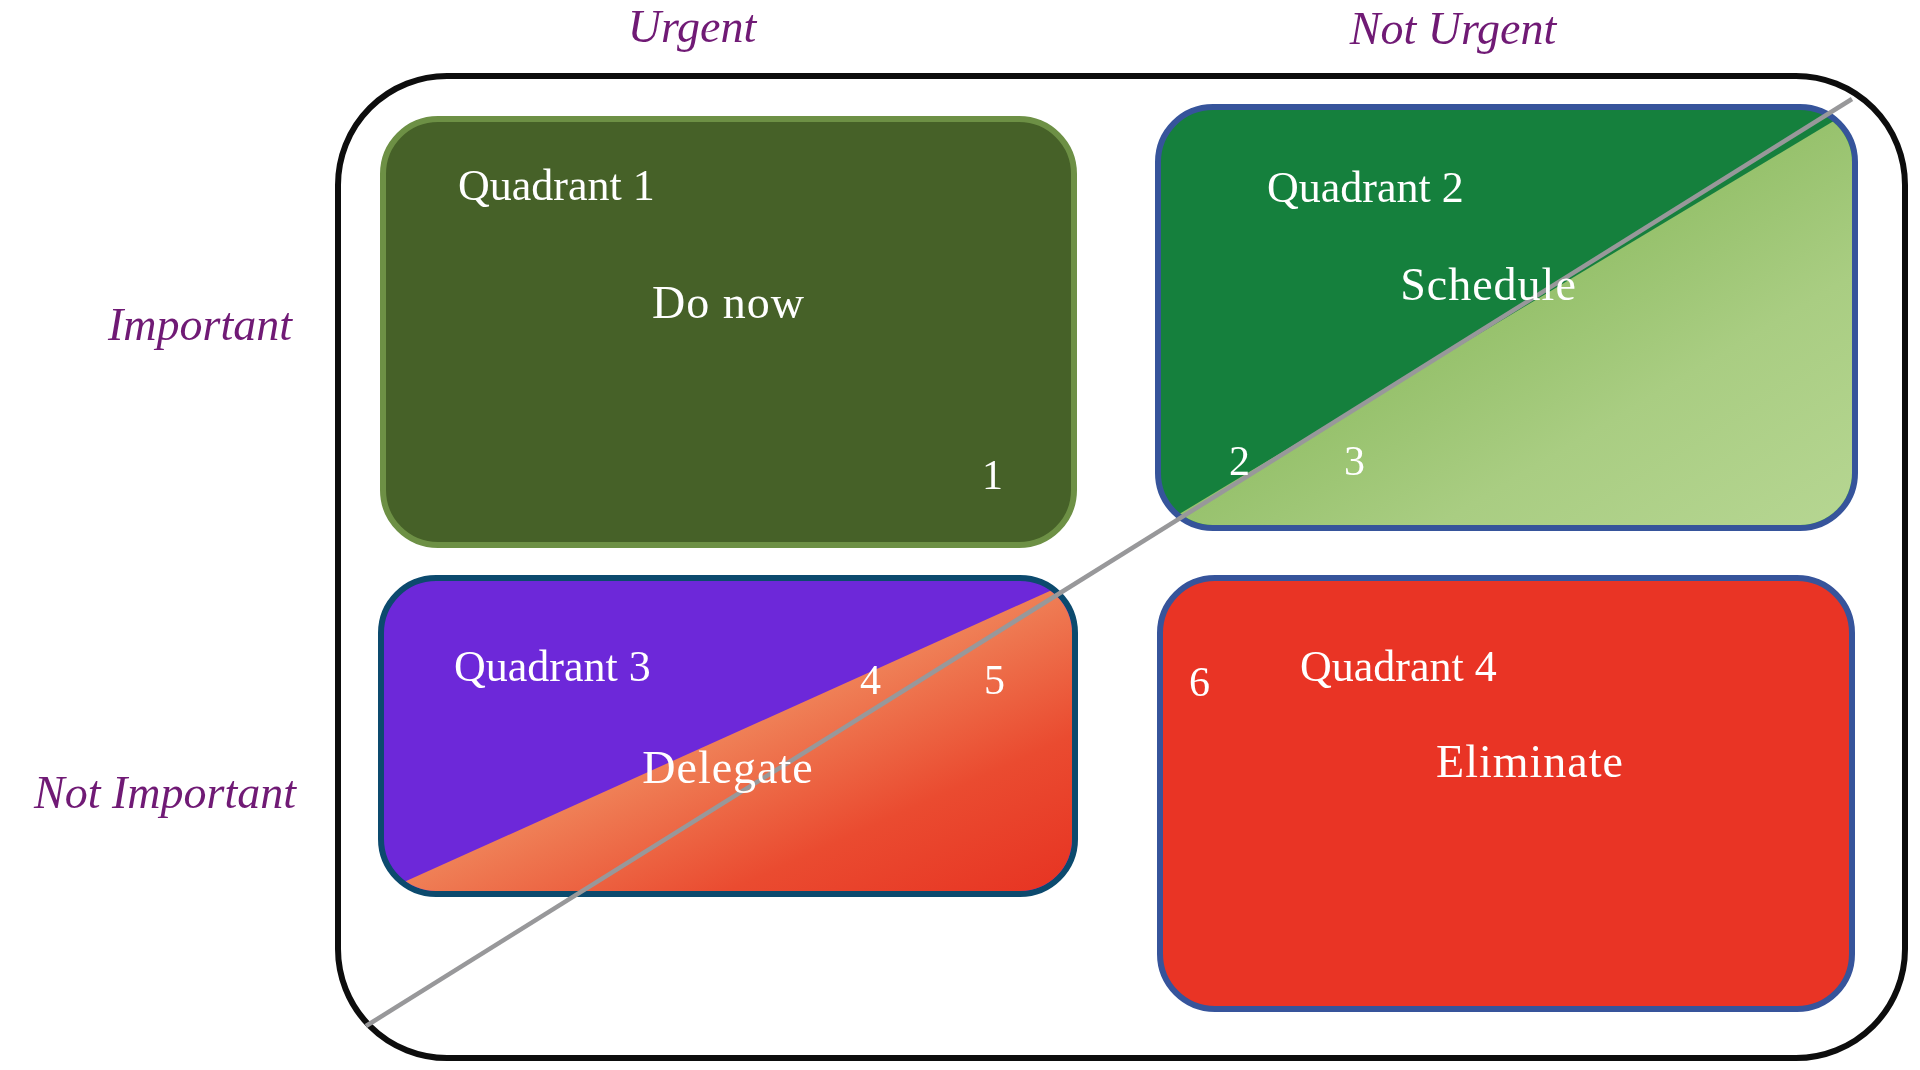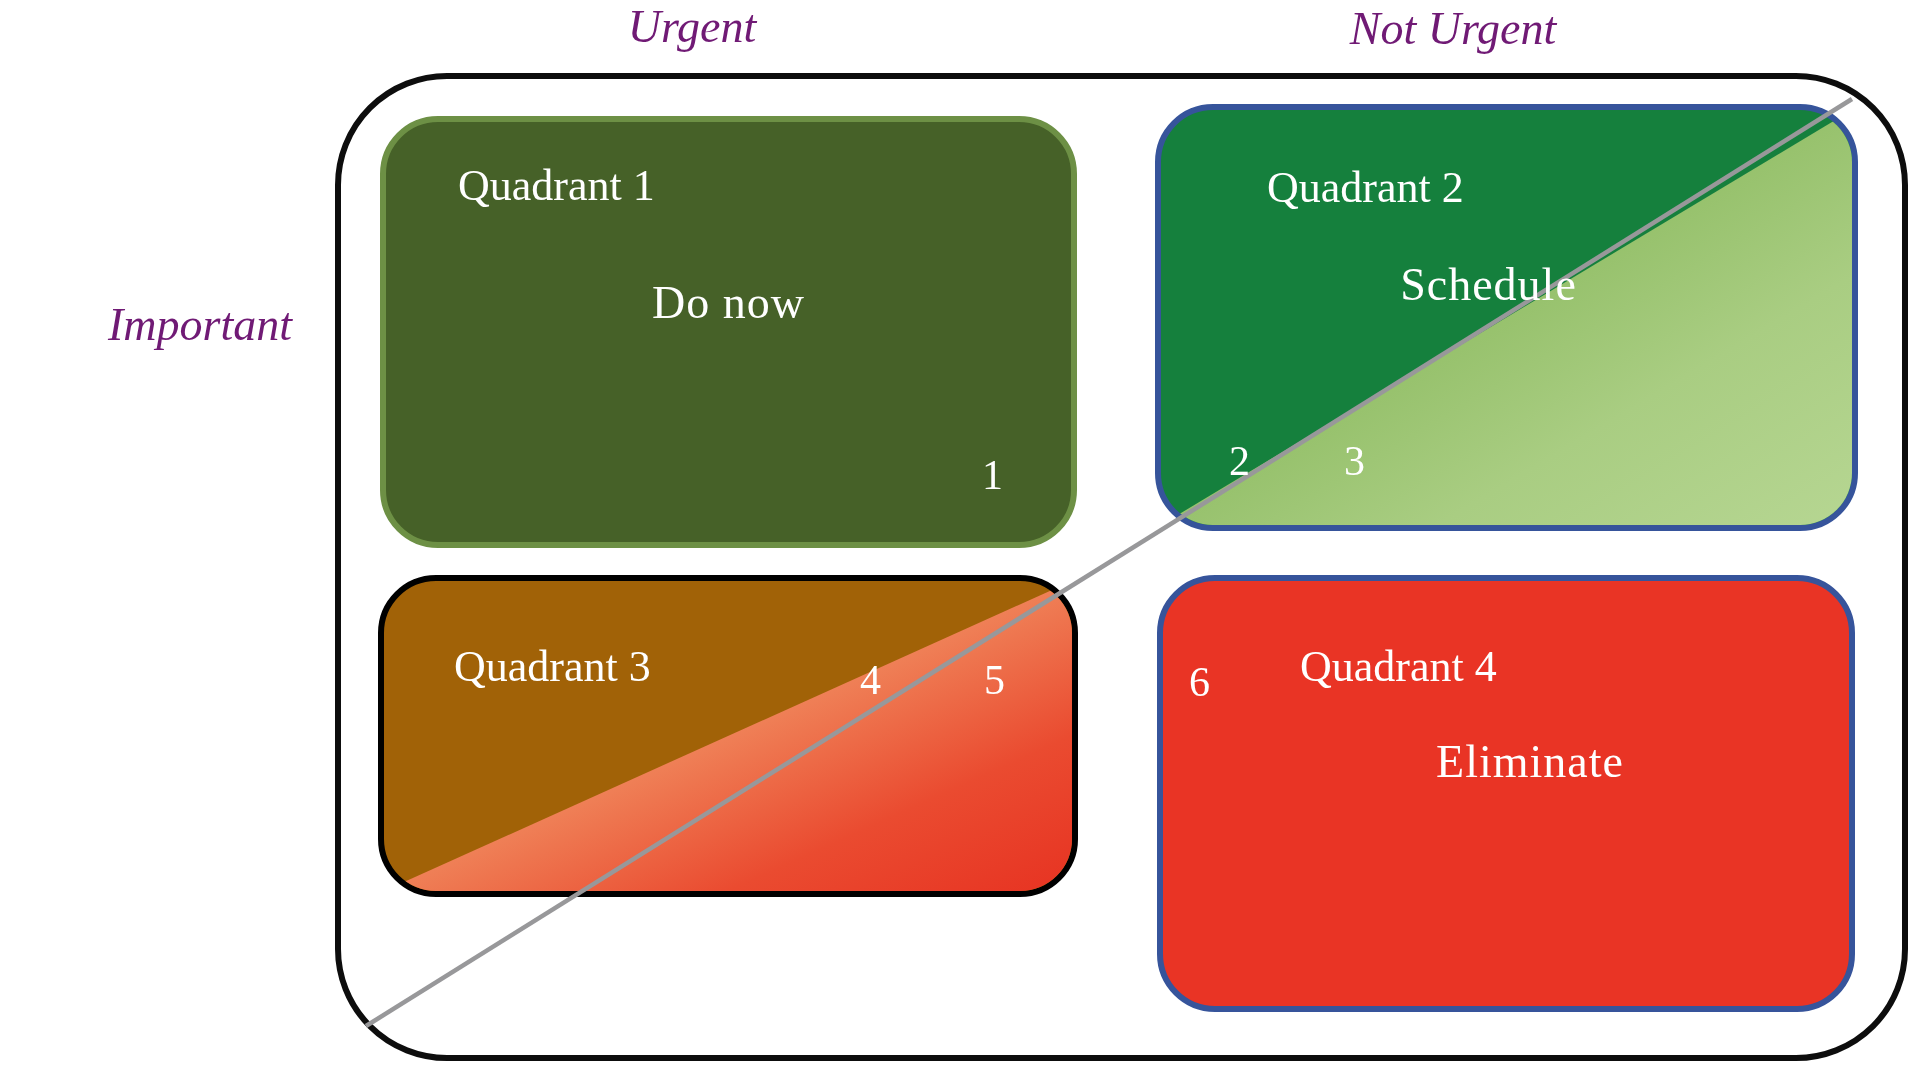--- a/index.html
+++ b/index.html
@@ -55,22 +55,22 @@
     background: #466128;
     border: 6px solid #6d9045;
   }
   .q2 {
     left: 1155px; top: 104px; width: 703px; height: 427px;
     background: #15803d;
     border: 6px solid #36549b;
   }
   .q3 {
     left: 378px; top: 575px; width: 700px; height: 322px;
-    background: #a16207;
-    border: 6px solid #000000;
+    background: #6d28d9;
+    border: 6px solid #0c4a6e;
   }
   .q4 {
     left: 1157px; top: 575px; width: 698px; height: 437px;
     background: #e93425;
     border: 6px solid #36549b;
   }
   .split {
     position: absolute;
     inset: 0;
     clip-path: polygon(0 100%, 100% 0, 100% 100%);
@@ -133,40 +133,42 @@
   }
 </style>
 </head>
 <body>
 
 <div class="canvas">
 
   <div class="axis-label axis-urgent">Urgent</div>
   <div class="axis-label axis-not-urgent">Not Urgent</div>
   <div class="axis-label axis-important">Important</div>
+  <div class="axis-label axis-not-important">Not Important</div>
 
   <div class="outer-box"></div>
 
   <div class="quadrant q1">
     <div class="q-title">Quadrant 1</div>
     <div class="q-action">Do now</div>
     <div class="q-num num-1">1</div>
   </div>
 
   <div class="quadrant q2">
     <div class="split"></div>
     <div class="q-title">Quadrant 2</div>
     <div class="q-action">Schedule</div>
     <div class="q-num num-2">2</div>
     <div class="q-num num-3">3</div>
   </div>
 
   <div class="quadrant q3">
     <div class="split"></div>
     <div class="q-title">Quadrant 3</div>
+    <div class="q-action">Delegate</div>
     <div class="q-num num-4">4</div>
     <div class="q-num num-5">5</div>
   </div>
 
   <div class="quadrant q4">
     <div class="q-title">Quadrant 4</div>
     <div class="q-action">Eliminate</div>
     <div class="q-num num-6">6</div>
   </div>
 

